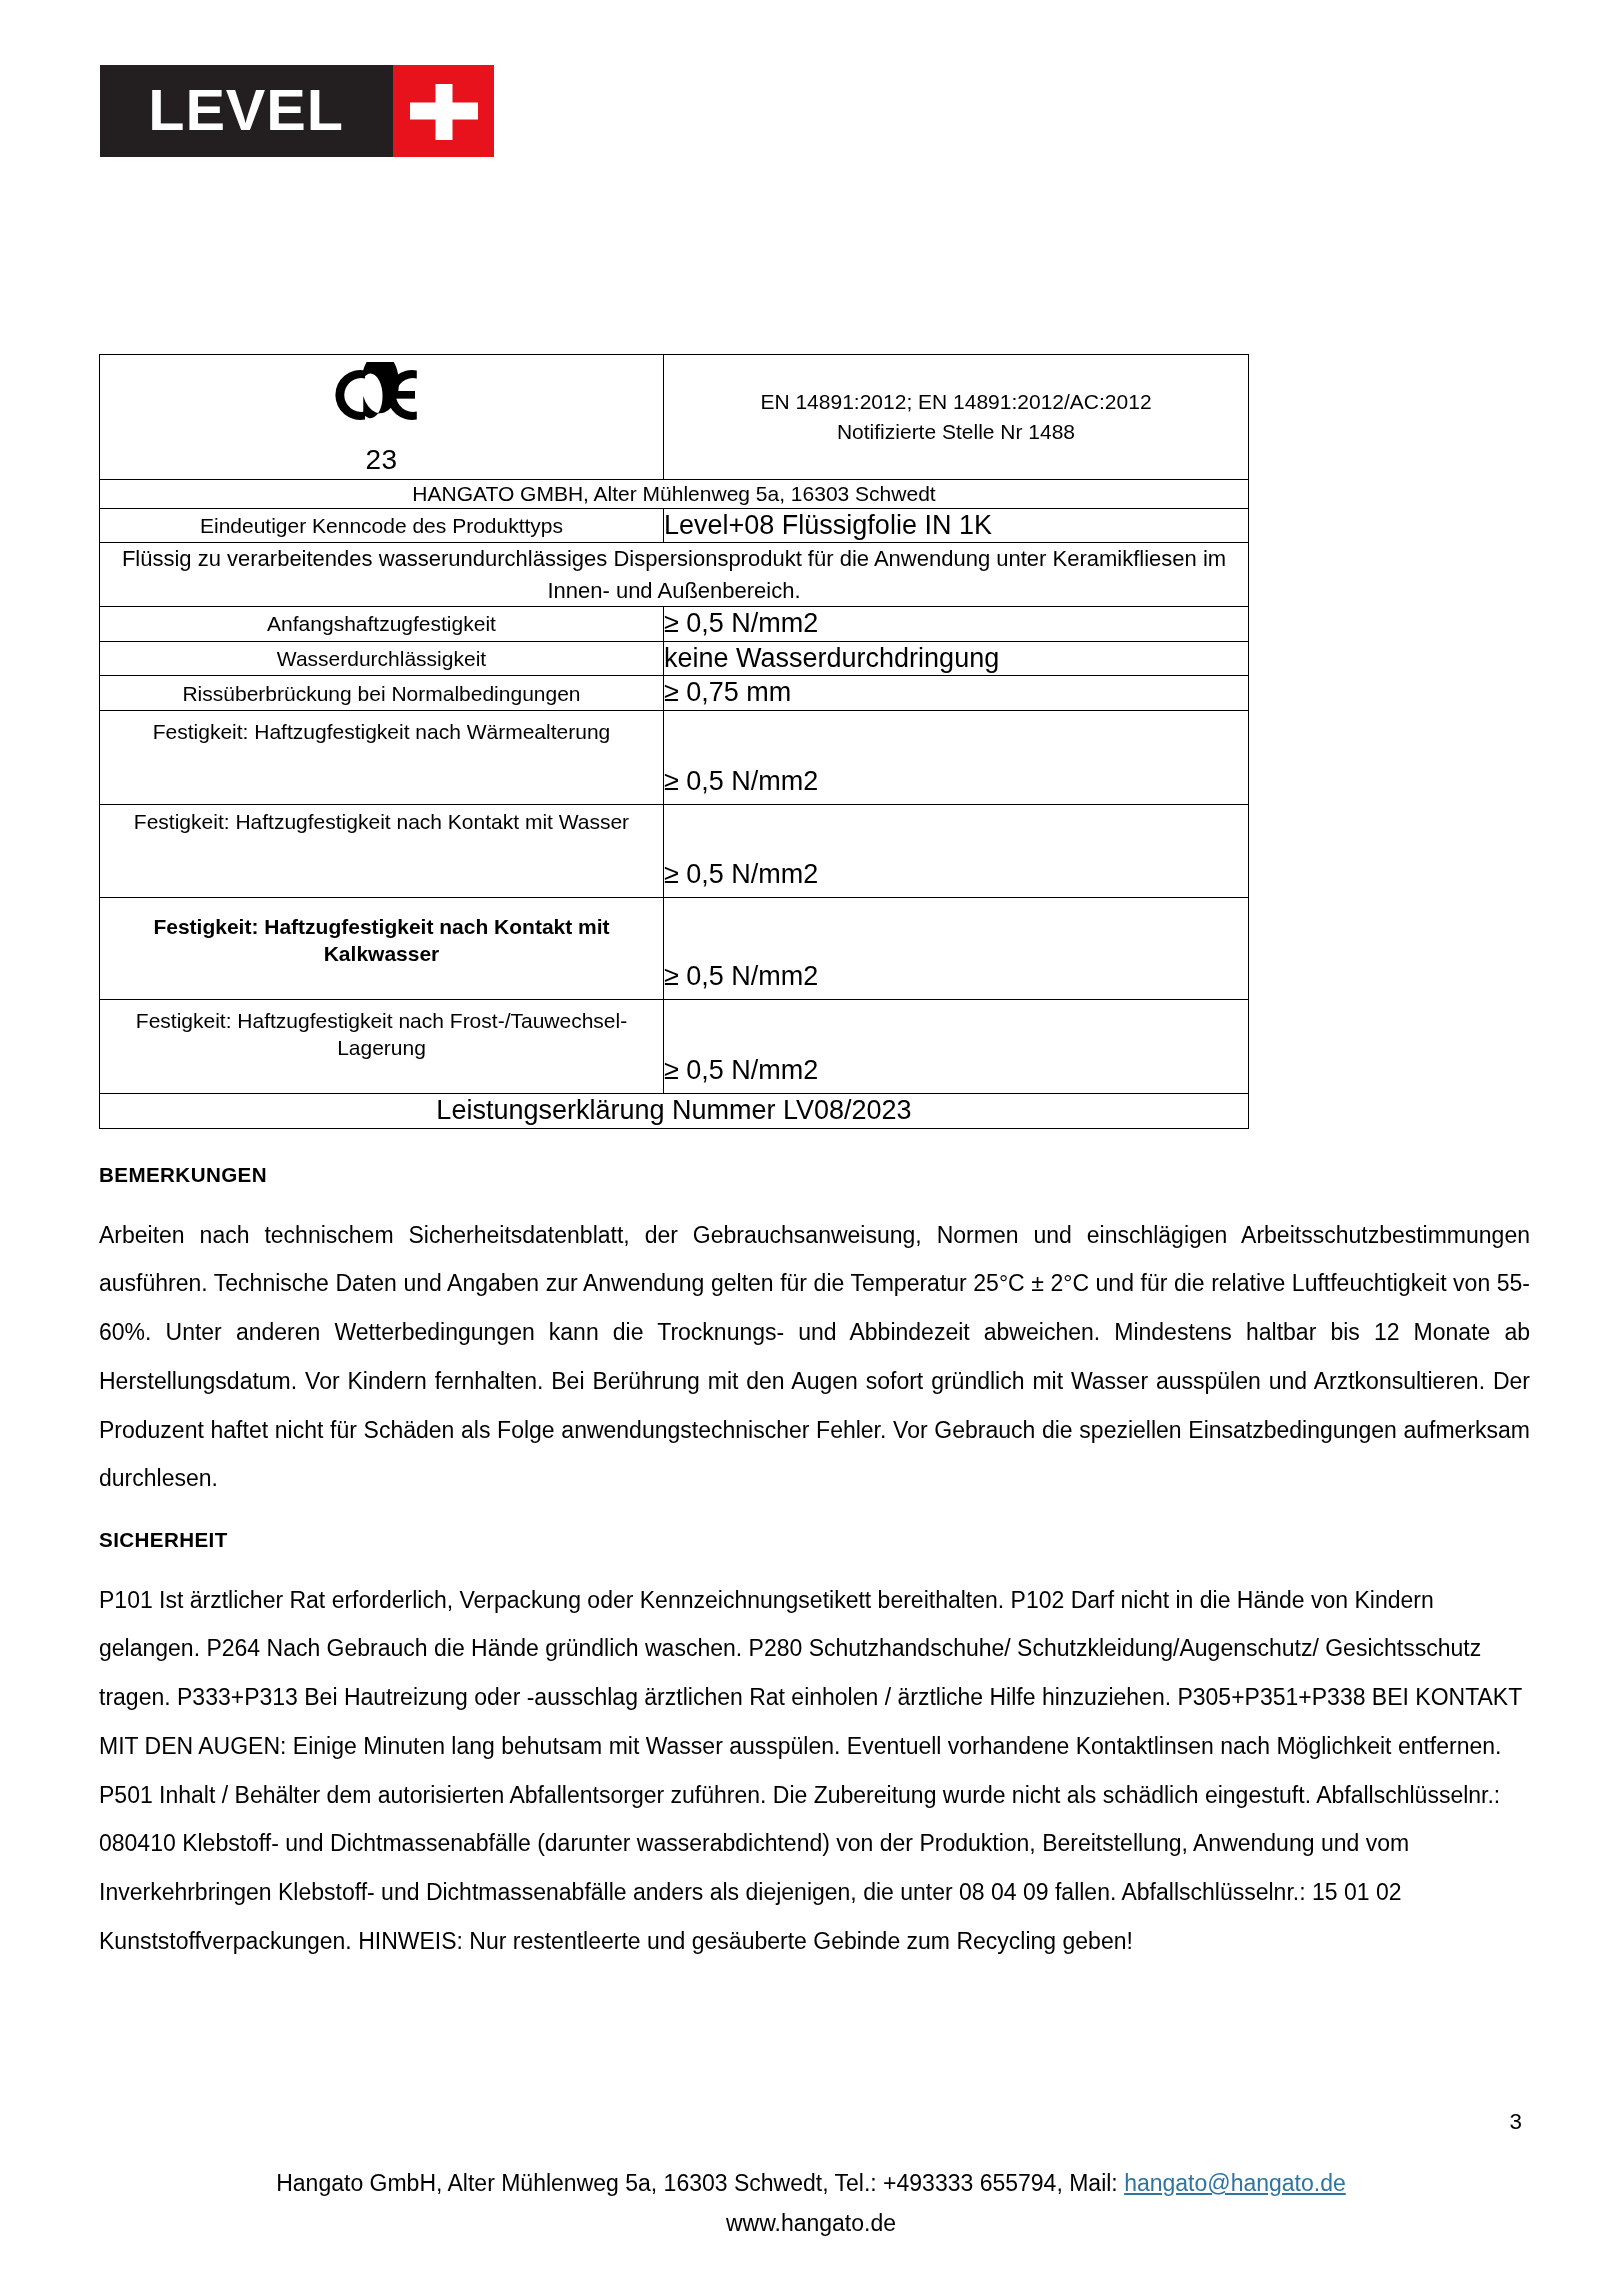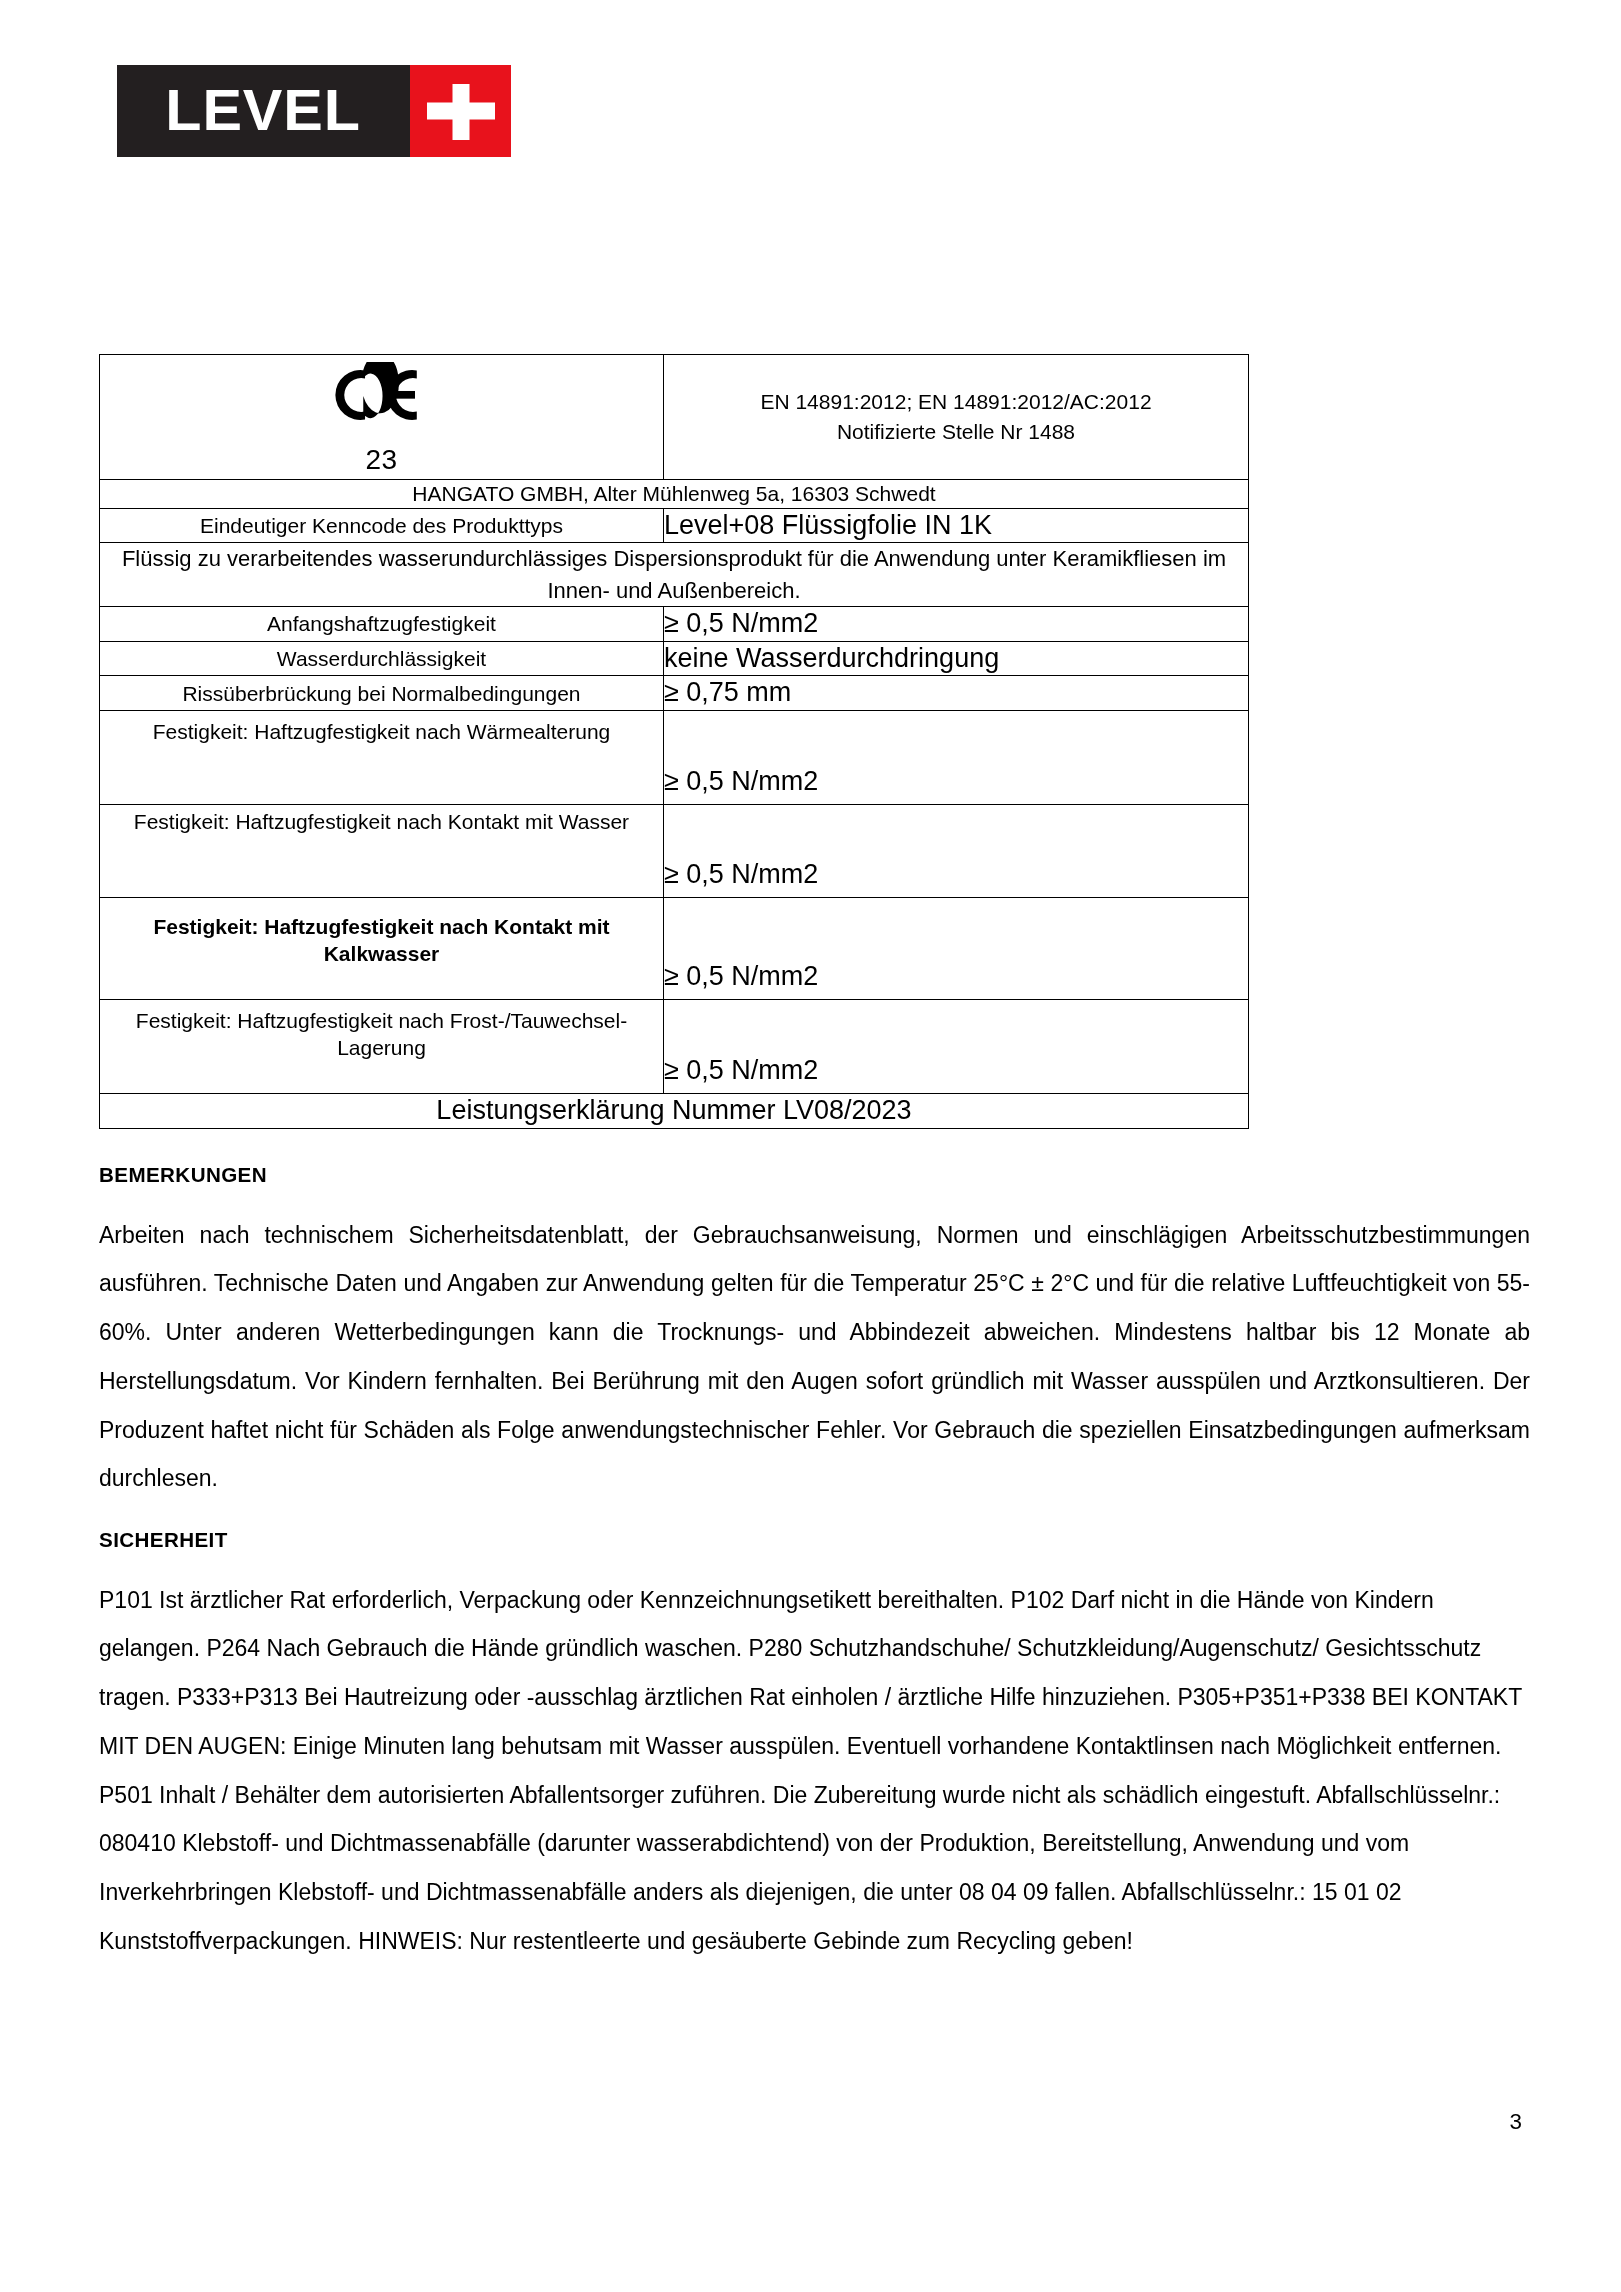--- a/index.html
+++ b/index.html
@@ -16,21 +16,21 @@
     background: #ffffff;
     overflow: hidden;
     font-family: "Liberation Sans", sans-serif;
     color: #000000;
     box-sizing: border-box;
   }
 
   
   .logo {
     position: absolute;
-    left: 117px;
+    left: 100px;
     top: 65px;
     display: flex;
     align-items: stretch;
     height: 92px;
     width: 394px;
   }
   .logo-word {
     background: #231f20;
     flex: 0 0 293px;
     display: flex;
@@ -310,15 +310,19 @@
     <p class="para justified">Arbeiten nach technischem Sicherheitsdatenblatt, der Gebrauchsanweisung, Normen und einschlägigen Arbeitsschutzbestimmungen ausführen. Technische Daten und Angaben zur Anwendung gelten für die Temperatur 25°C ± 2°C und für die relative Luftfeuchtigkeit von 55-60%. Unter anderen Wetterbedingungen kann die Trocknungs- und Abbindezeit abweichen. Mindestens haltbar bis 12 Monate ab Herstellungsdatum. Vor Kindern fernhalten. Bei Berührung mit den Augen sofort gründlich mit Wasser ausspülen und Arztkonsultieren. Der Produzent haftet nicht für Schäden als Folge anwendungstechnischer Fehler. Vor Gebrauch die speziellen Einsatzbedingungen aufmerksam durchlesen.</p>
   </div>
 
   <div class="section" id="sicherheit-section">
     <h2 class="section-heading">SICHERHEIT</h2>
     <p class="para left">P101 Ist ärztlicher Rat erforderlich, Verpackung oder Kennzeichnungsetikett bereithalten. P102 Darf nicht in die Hände von Kindern gelangen. P264 Nach Gebrauch die Hände gründlich waschen. P280 Schutzhandschuhe/ Schutzkleidung/Augenschutz/ Gesichtsschutz tragen. P333+P313 Bei Hautreizung oder -ausschlag ärztlichen Rat einholen / ärztliche Hilfe hinzuziehen. P305+P351+P338 BEI KONTAKT MIT DEN AUGEN: Einige Minuten lang behutsam mit Wasser ausspülen. Eventuell vorhandene Kontaktlinsen nach Möglichkeit entfernen. P501 Inhalt / Behälter dem autorisierten Abfallentsorger zuführen. Die Zubereitung wurde nicht als schädlich eingestuft. Abfallschlüsselnr.: 080410 Klebstoff- und Dichtmassenabfälle (darunter wasserabdichtend) von der Produktion, Bereitstellung, Anwendung und vom Inverkehrbringen Klebstoff- und Dichtmassenabfälle anders als diejenigen, die unter 08 04 09 fallen. Abfallschlüsselnr.: 15 01 02 Kunststoffverpackungen. HINWEIS: Nur restentleerte und gesäuberte Gebinde zum Recycling geben!</p>
   </div>
 
   <div class="page-number">3</div>
 
+  <div class="footer">
+    <div><span>Hangato GmbH, Alter Mühlenweg 5a, 16303 Schwedt, Tel.: +493333 655794, Mail: </span><a class="maillink" href="#">hangato@hangato.de</a></div>
+    <div>www.hangato.de</div>
+  </div>
 
 </div>
 
 
 </body></html>

